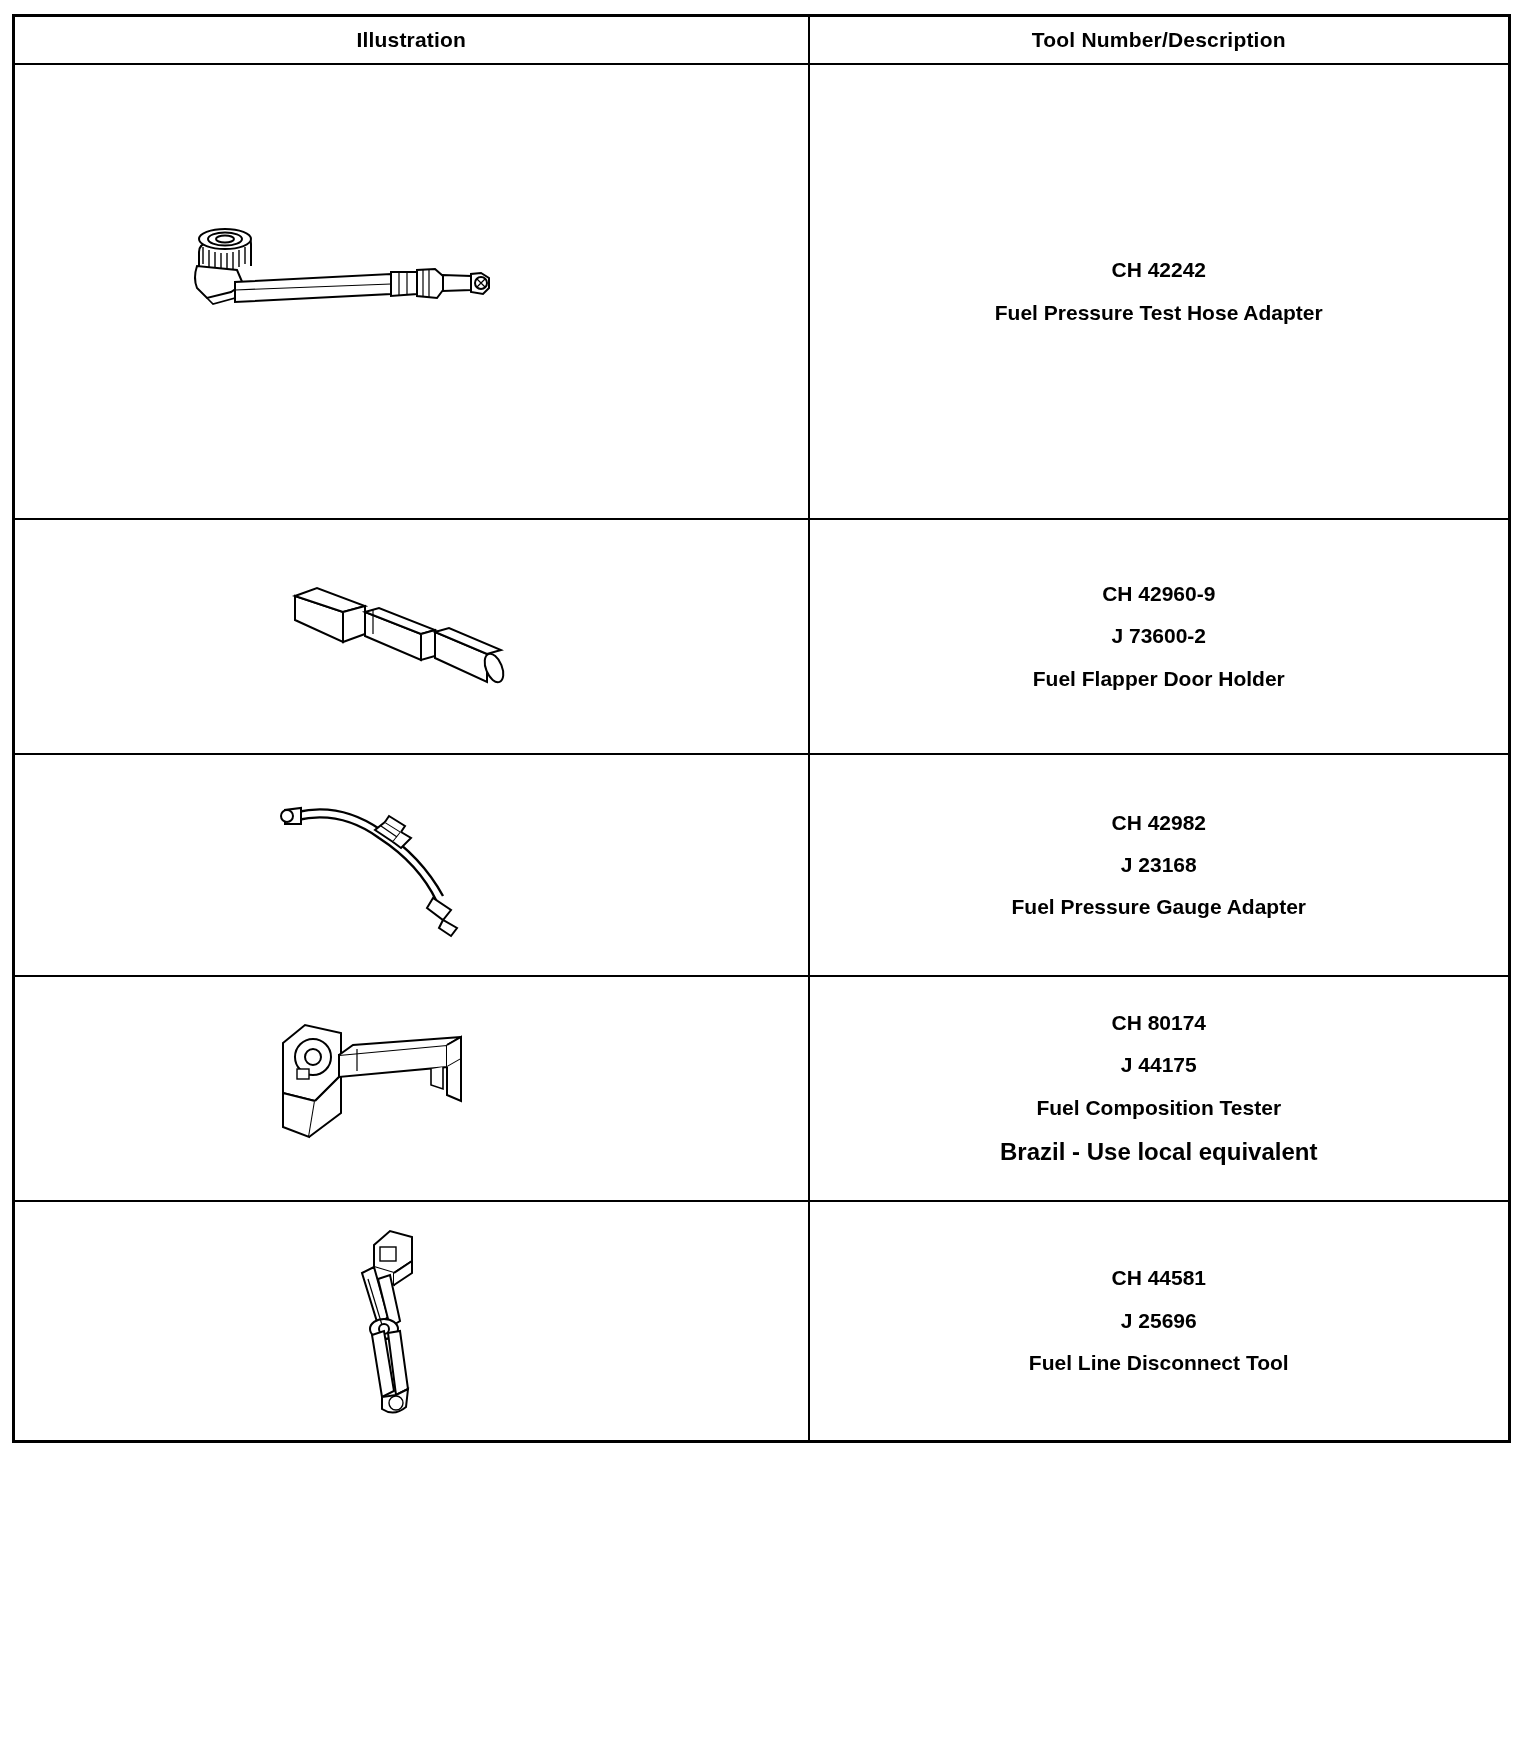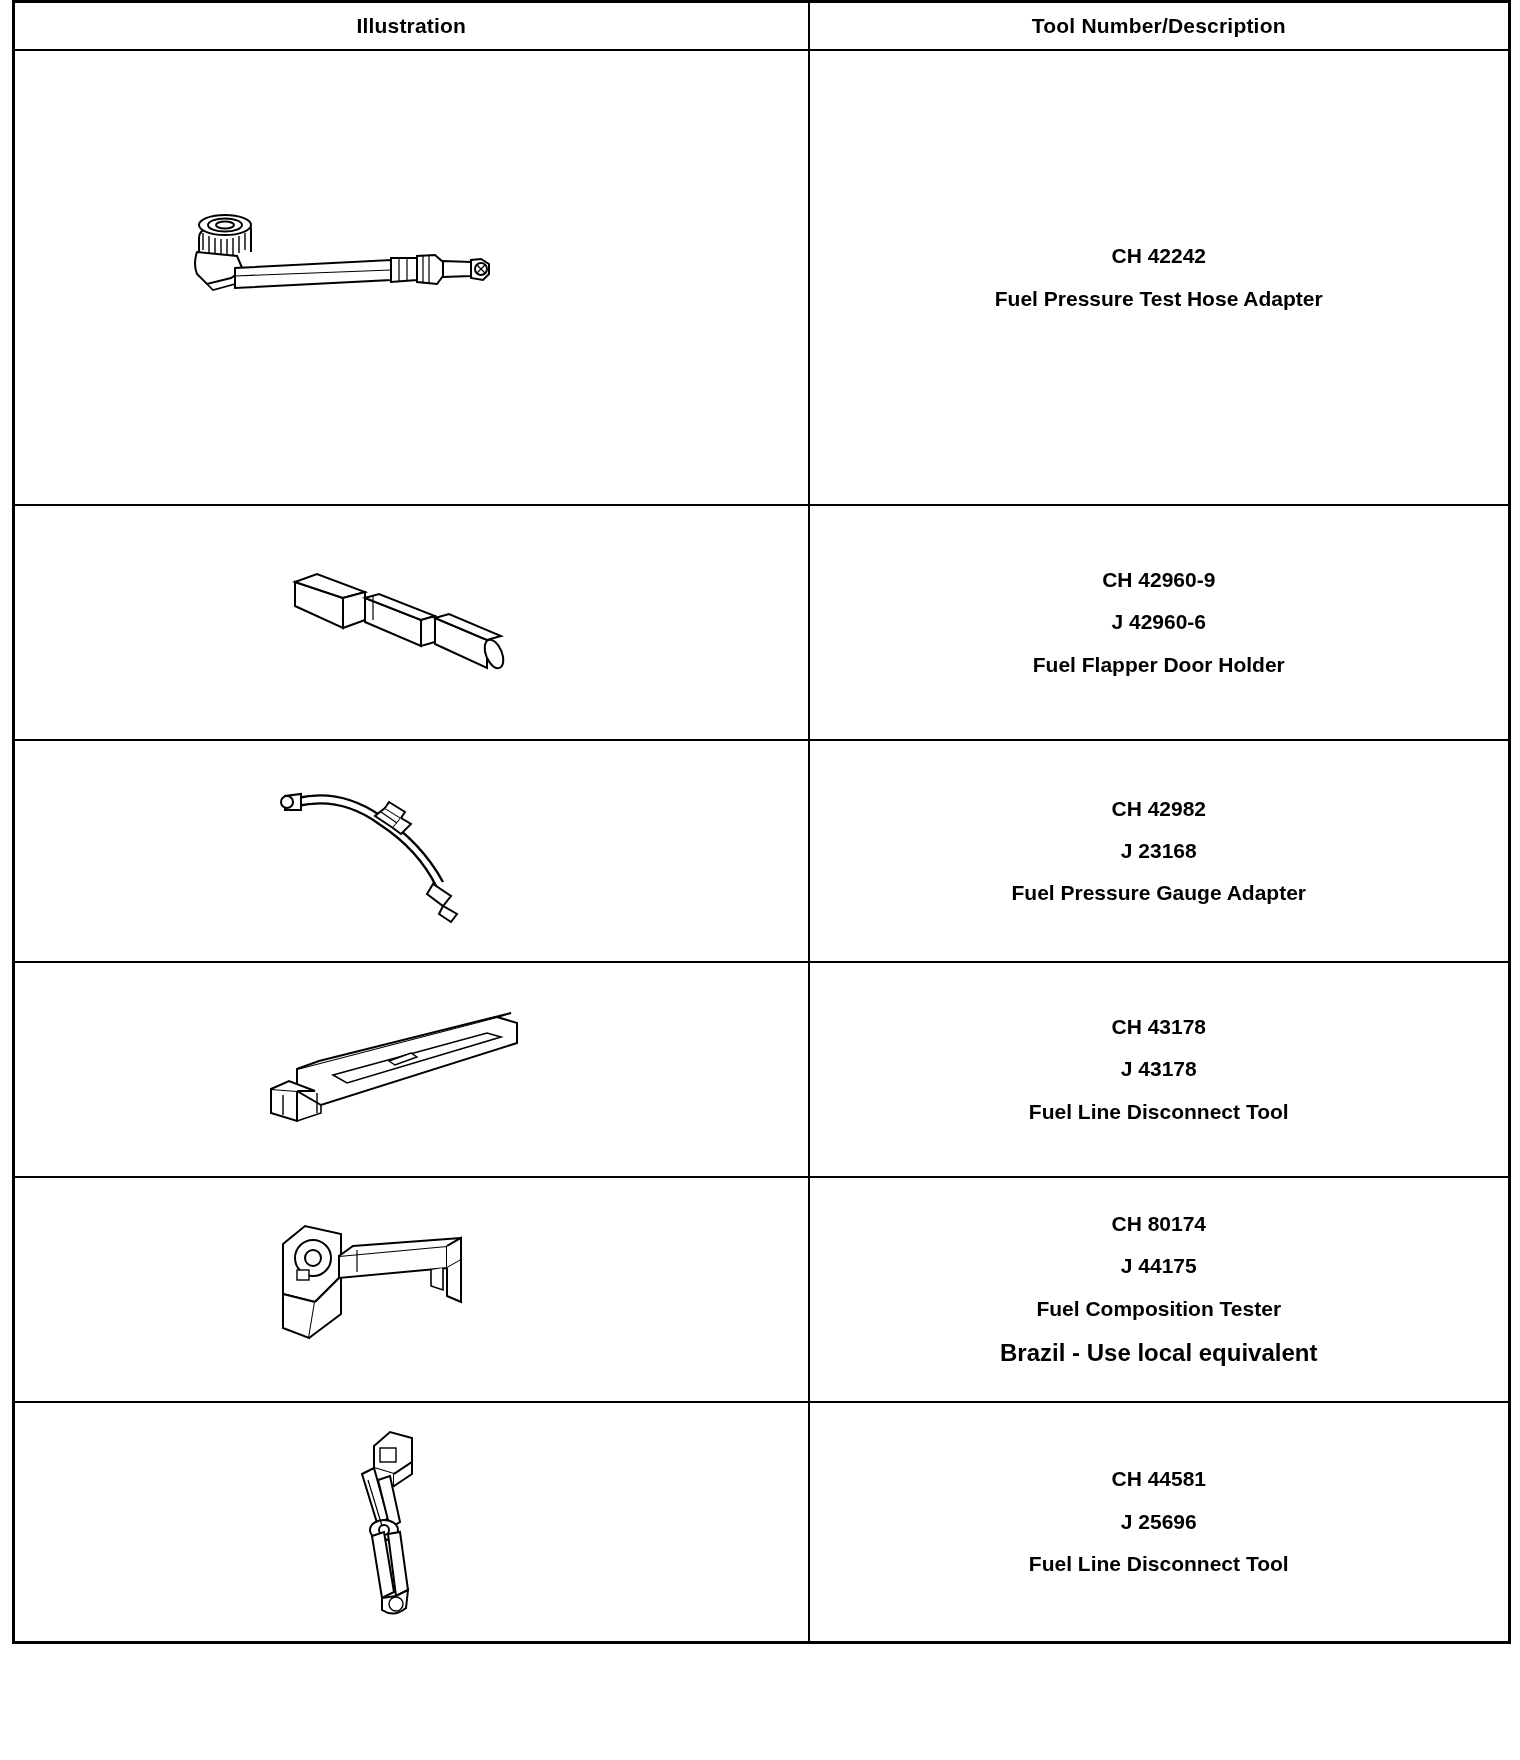--- a/index.html
+++ b/index.html
@@ -12,21 +12,21 @@
     height: 1760px;
     font-family: "Liberation Sans", sans-serif;
     color: #000000;
     overflow: hidden;
   }
   .page {
     position: relative;
     width: 1520px;
     height: 1760px;
     box-sizing: border-box;
-    padding: 0 12px 10px 12px;
+    padding: 14px 12px 10px 12px;
   }
   table.tool-table {
     width: 1496px;
     border-collapse: collapse;
     table-layout: fixed;
     border: 3px solid #000;
   }
   table.tool-table td,
   table.tool-table th {
     border: 2px solid #000;
@@ -151,21 +151,21 @@
 
               <path d="M154,70 L154,96 L206,120 L206,92 Z" fill="#fff"></path>
               <path d="M154,70 L168,66 L220,88 L206,92 Z" fill="#fff"></path>
               <ellipse cx="213" cy="106" rx="8" ry="15" transform="rotate(-22 213 106)" fill="#fff"></ellipse>
               <line x1="92" y1="48" x2="92" y2="72" stroke-width="1.2"></line>
             </svg>
           </div>
         </td>
         <td class="desc-cell">
           <div class="desc-line">CH 42960-9</div>
-          <div class="desc-line">J 42960-6</div>
+          <div class="desc-line">J 73600-2</div>
           <div class="desc-line">Fuel Flapper Door Holder</div>
         </td>
       </tr>
 
       <tr class="r3">
         <td class="illus-cell">
           <div class="art-wrap">
             <svg width="280" height="150" viewBox="0 0 280 150" fill="none" stroke="#000" stroke-width="2">
 
               <path d="M26,22 Q70,12 110,40 Q150,66 172,106" fill="none" stroke-width="2.4"></path>
@@ -186,46 +186,20 @@
             </svg>
           </div>
         </td>
         <td class="desc-cell">
           <div class="desc-line">CH 42982</div>
           <div class="desc-line">J 23168</div>
           <div class="desc-line">Fuel Pressure Gauge Adapter</div>
         </td>
       </tr>
 
-      <tr class="r4">
-        <td class="illus-cell">
-          <div class="art-wrap">
-            <svg width="300" height="150" viewBox="0 0 300 150" fill="none" stroke="#000" stroke-width="2">
-
-              <path d="M36,96 L36,74 L236,22 L256,28 L256,48 L60,110 Z" fill="#fff"></path>
-              <path d="M36,74 L58,66 L250,18 L236,22" fill="#fff"></path>
-
-              <path d="M72,80 L226,38 L240,42 L86,88 Z" fill="#fff" stroke-width="1.6"></path>
-
-              <path d="M10,94 L10,118 L36,126 L36,96 Z" fill="#fff"></path>
-              <path d="M10,94 L28,86 L54,96 L36,96" fill="#fff"></path>
-              <path d="M22,100 L22,120" stroke-width="1.4"></path>
-              <path d="M36,126 L60,118 L60,110" fill="#fff" stroke-width="1.6"></path>
-
-              <path d="M128,66 L150,58 L156,62 L134,70 Z" fill="#fff" stroke-width="1.4"></path>
-              <path d="M56,98 L56,118" stroke-width="1.4"></path>
-            </svg>
-          </div>
-        </td>
-        <td class="desc-cell">
-          <div class="desc-line">CH 43178</div>
-          <div class="desc-line">J 43178</div>
-          <div class="desc-line">Fuel Line Disconnect Tool</div>
-        </td>
-      </tr>
 
       <tr class="r5">
         <td class="illus-cell">
           <div class="art-wrap">
             <svg width="300" height="160" viewBox="0 0 300 160" fill="none" stroke="#000" stroke-width="2">
 
               <path d="M22,34 L44,16 L80,24 L80,66 L54,92 L22,84 Z" fill="#fff"></path>
               <path d="M22,84 L22,118 L48,128 L54,92 Z" fill="#fff"></path>
               <path d="M54,92 L80,66 L80,104 L48,128" fill="#fff"></path>
               <circle cx="52" cy="48" r="18" fill="#fff"></circle>

